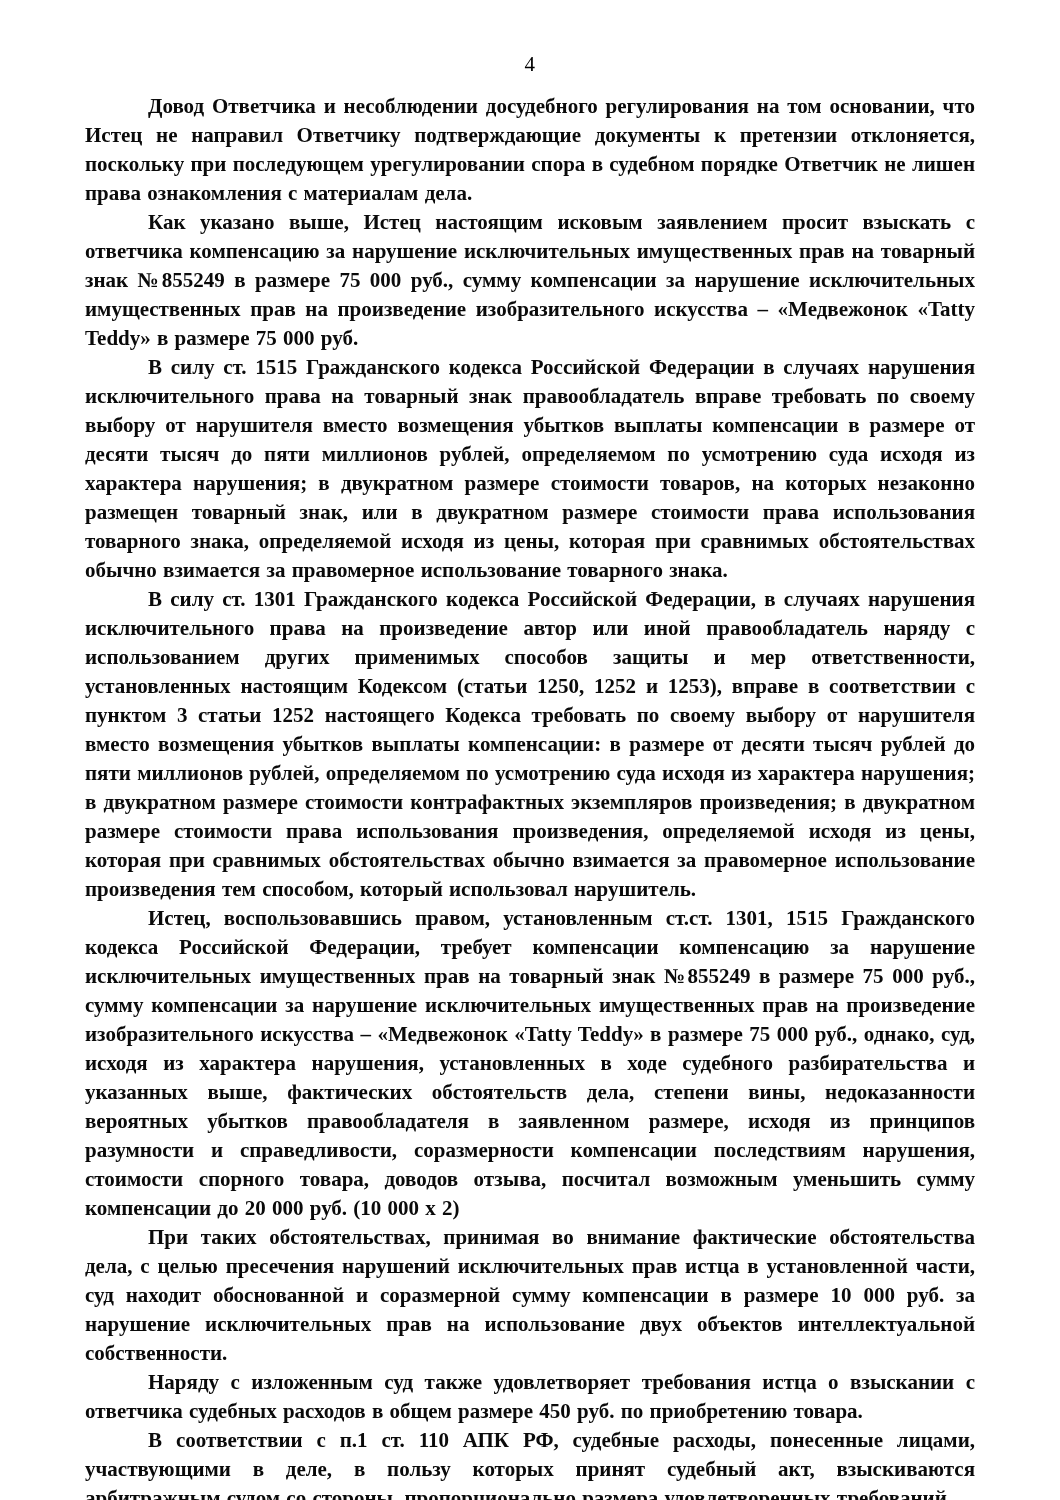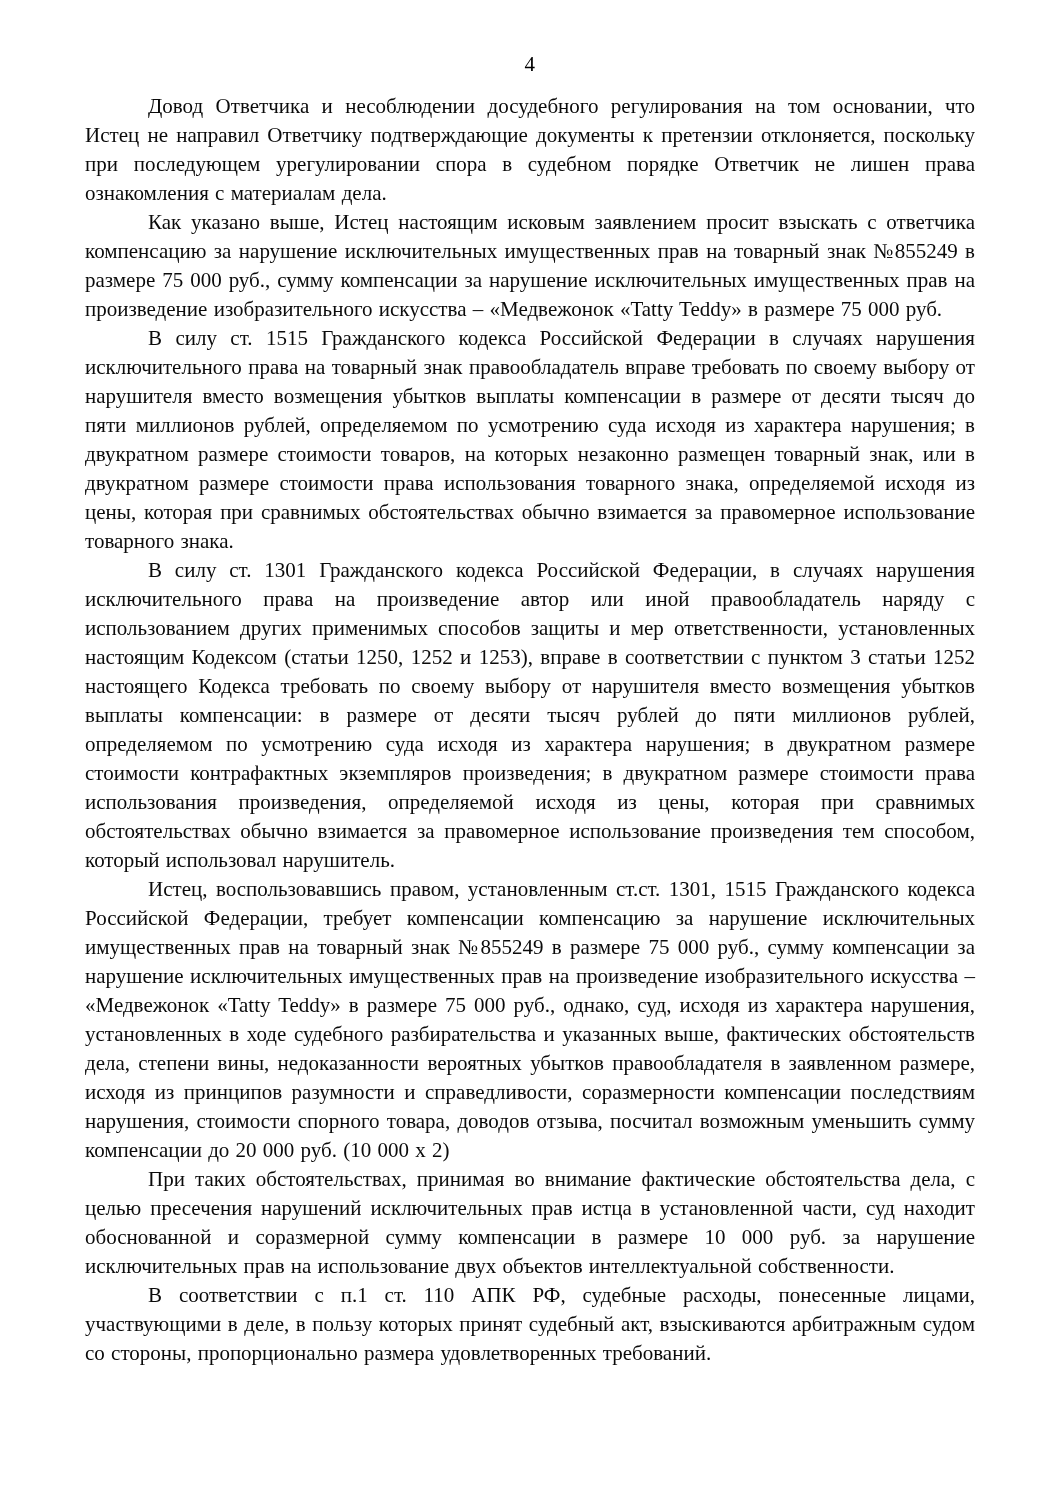--- a/index.html
+++ b/index.html
@@ -28,31 +28,33 @@
     letter-spacing: 0.5px;
   }
 
   .doc-body p {
     font-size: 21px;
     line-height: 29px;
     text-align: justify;
     text-indent: 63px;
     word-spacing: 1px;
     color: #0a0a0a;
+    font-weight: bold;
   }
 </style>
 </head>
 <body>
 
 <div class="page">
   <div class="page-number">4</div>
 
   <div class="doc-body">
     <p>Довод Ответчика и несоблюдении досудебного регулирования на том основании, что Истец не направил Ответчику подтверждающие документы к претензии отклоняется, поскольку при последующем урегулировании спора в судебном порядке Ответчик не лишен права ознакомления с материалам дела.</p>
     <p>Как указано выше, Истец настоящим исковым заявлением просит взыскать с ответчика компенсацию за нарушение исключительных имущественных прав на товарный знак №855249 в размере 75 000 руб., сумму компенсации за нарушение исключительных имущественных прав на произведение изобразительного искусства – «Медвежонок «Tatty Teddy» в размере 75 000 руб.</p>
     <p>В силу ст. 1515 Гражданского кодекса Российской Федерации в случаях нарушения исключительного права на товарный знак правообладатель вправе требовать по своему выбору от нарушителя вместо возмещения убытков выплаты компенсации в размере от десяти тысяч до пяти миллионов рублей, определяемом по усмотрению суда исходя из характера нарушения; в двукратном размере стоимости товаров, на которых незаконно размещен товарный знак, или в двукратном размере стоимости права использования товарного знака, определяемой исходя из цены, которая при сравнимых обстоятельствах обычно взимается за правомерное использование товарного знака.</p>
     <p>В силу ст. 1301 Гражданского кодекса Российской Федерации, в случаях нарушения исключительного права на произведение автор или иной правообладатель наряду с использованием других применимых способов защиты и мер ответственности, установленных настоящим Кодексом (статьи 1250, 1252 и 1253), вправе в соответствии с пунктом 3 статьи 1252 настоящего Кодекса требовать по своему выбору от нарушителя вместо возмещения убытков выплаты компенсации: в размере от десяти тысяч рублей до пяти миллионов рублей, определяемом по усмотрению суда исходя из характера нарушения; в двукратном размере стоимости контрафактных экземпляров произведения; в двукратном размере стоимости права использования произведения, определяемой исходя из цены, которая при сравнимых обстоятельствах обычно взимается за правомерное использование произведения тем способом, который использовал нарушитель.</p>
     <p>Истец, воспользовавшись правом, установленным ст.ст. 1301, 1515 Гражданского кодекса Российской Федерации, требует компенсации компенсацию за нарушение исключительных имущественных прав на товарный знак №855249 в размере 75 000 руб., сумму компенсации за нарушение исключительных имущественных прав на произведение изобразительного искусства – «Медвежонок «Tatty Teddy» в размере 75 000 руб., однако, суд, исходя из характера нарушения, установленных в ходе судебного разбирательства и указанных выше, фактических обстоятельств дела, степени вины, недоказанности вероятных убытков правообладателя в заявленном размере, исходя из принципов разумности и справедливости, соразмерности компенсации последствиям нарушения, стоимости спорного товара, доводов отзыва, посчитал возможным уменьшить сумму компенсации до 20 000 руб. (10 000 х 2)</p>
     <p>При таких обстоятельствах, принимая во внимание фактические обстоятельства дела, с целью пресечения нарушений исключительных прав истца в установленной части, суд находит обоснованной и соразмерной сумму компенсации в размере 10 000 руб. за нарушение исключительных прав на использование двух объектов интеллектуальной собственности.</p>
+    <p>Наряду с изложенным суд также удовлетворяет требования истца о взыскании с ответчика судебных расходов в общем размере 450 руб. по приобретению товара.</p>
     <p>В соответствии с п.1 ст. 110 АПК РФ, судебные расходы, понесенные лицами, участвующими в деле, в пользу которых принят судебный акт, взыскиваются арбитражным судом со стороны, пропорционально размера удовлетворенных требований.</p>
 
   </div>
 </div>
 
 </body></html>

